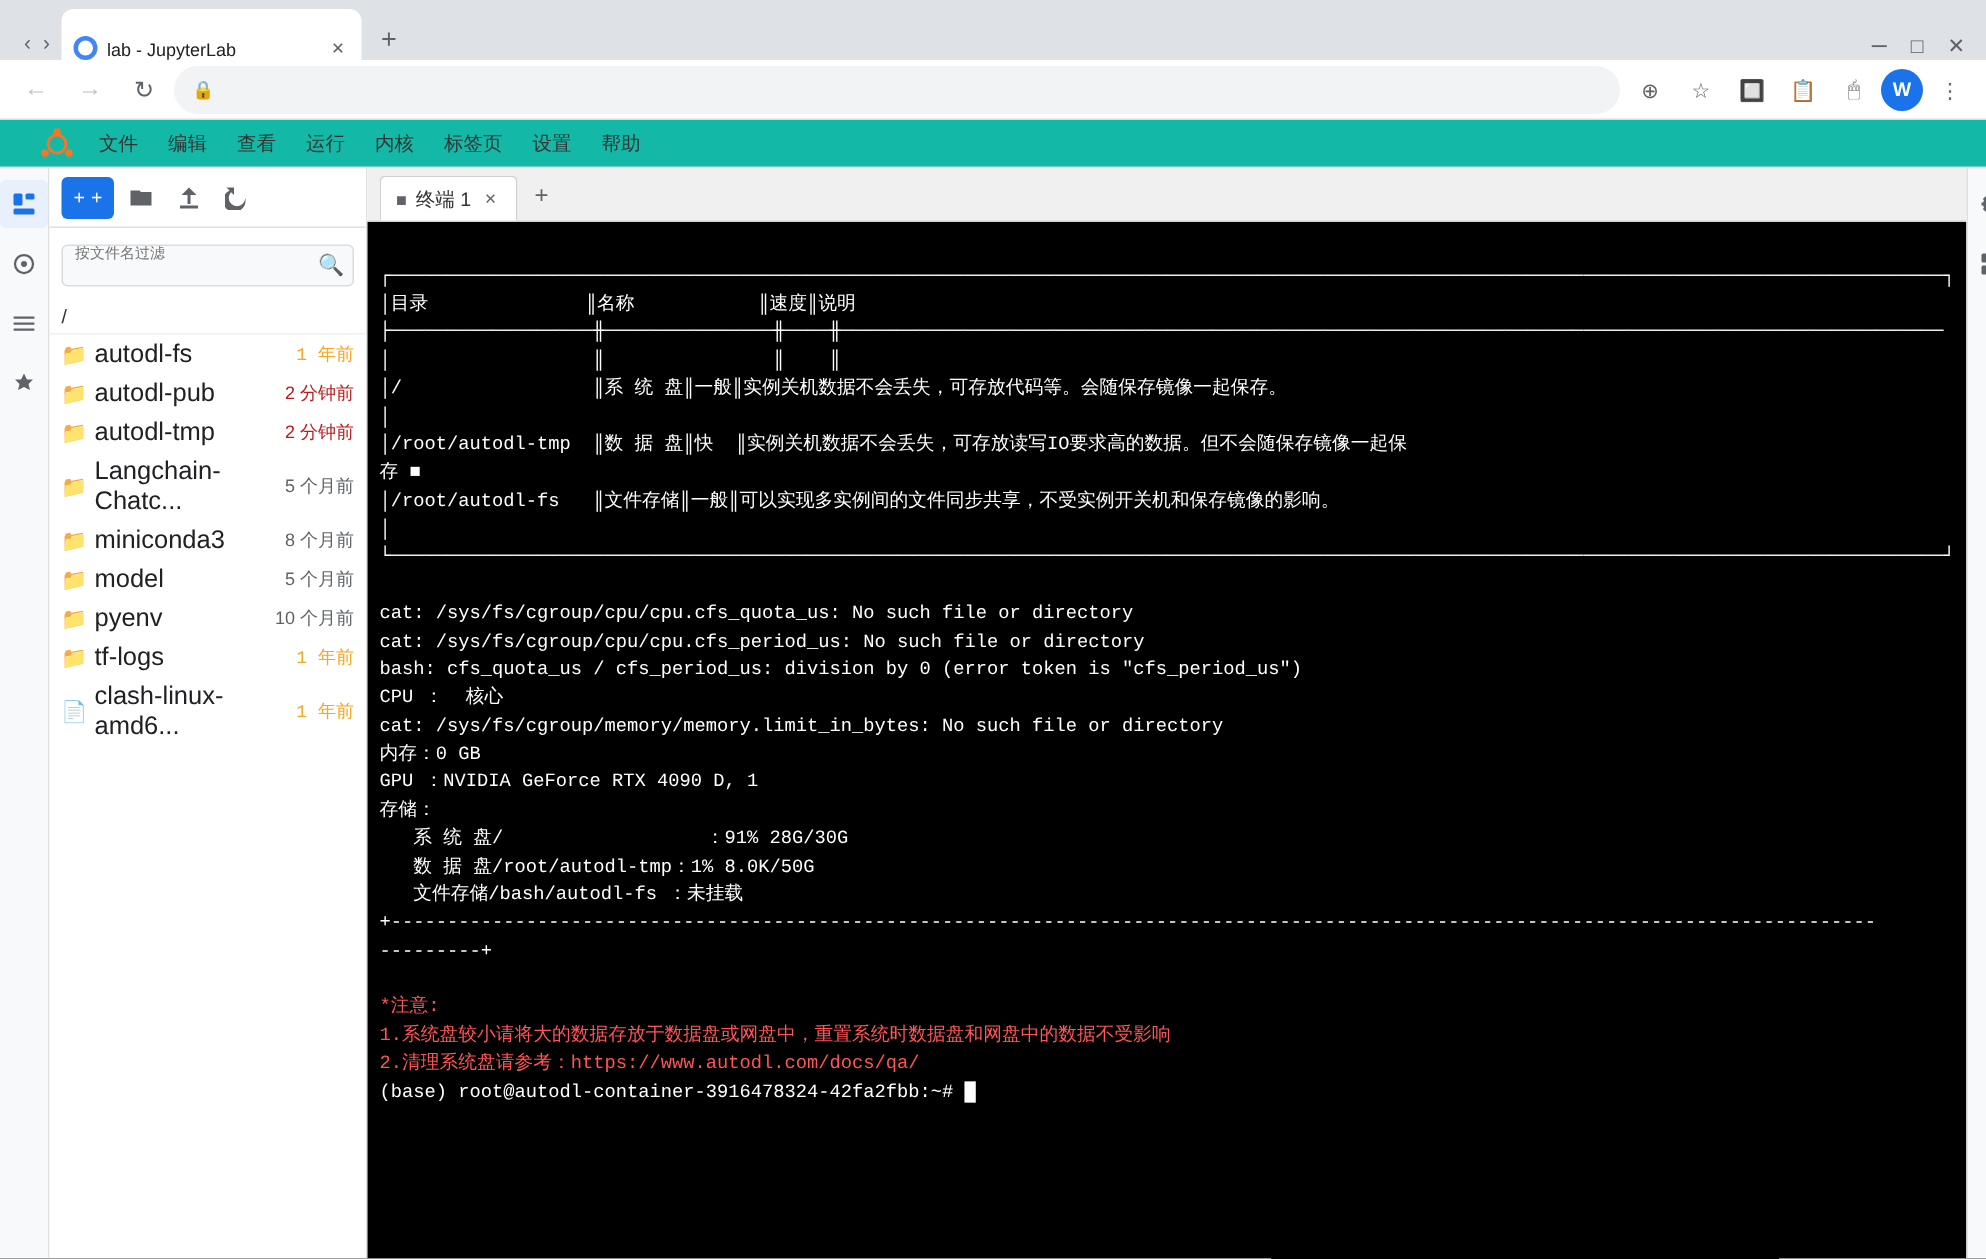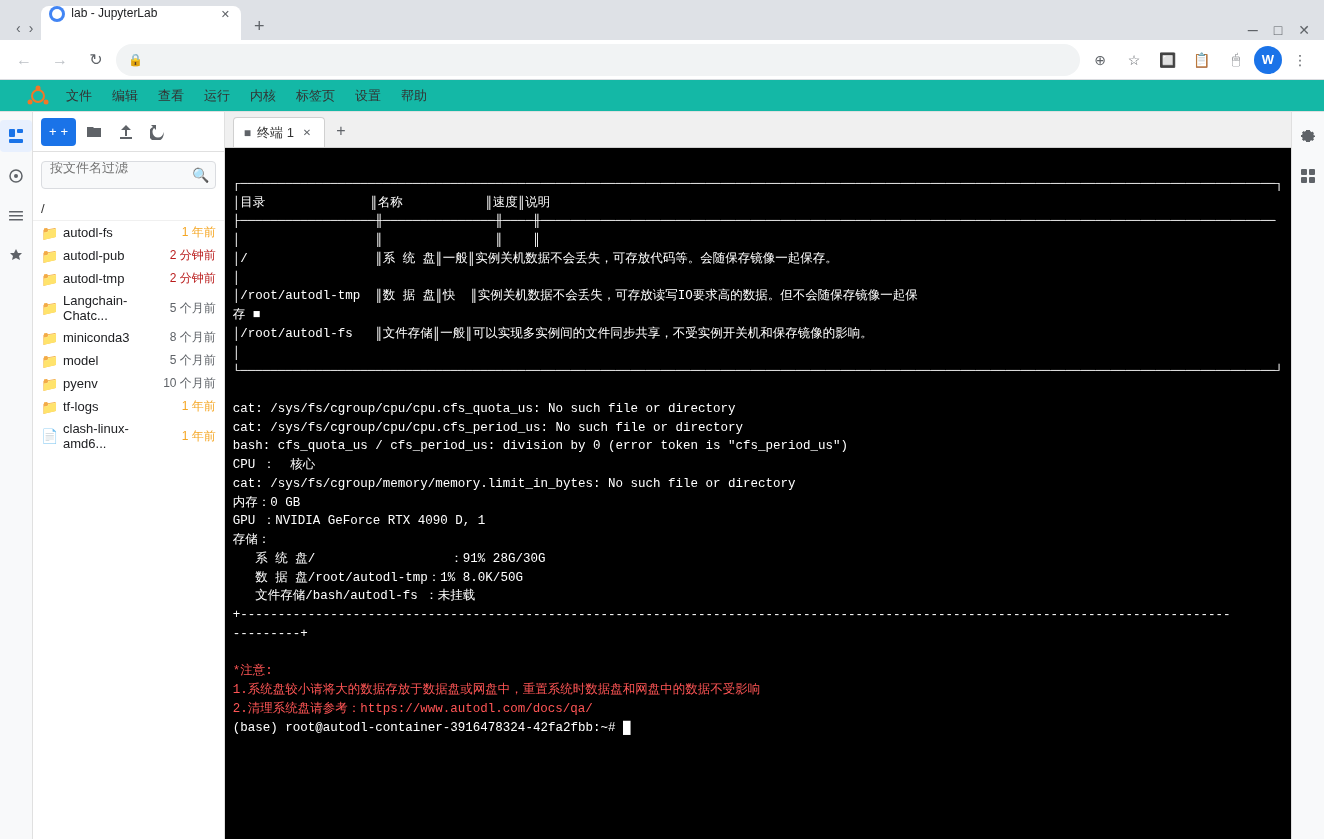--- a/index.html
+++ b/index.html
@@ -5,21 +5,21 @@
     * { box-sizing: border-box; margin: 0; padding: 0; }
     body { font-family: 'Segoe UI', Arial, sans-serif; font-size: 13px; background: #dee1e6; overflow: hidden; width: 1324px; height: 839px; }
 
     
     .browser-frame { width: 1324px; height: 839px; display: flex; flex-direction: column; background: #f1f3f4; }
 
     
     .tab-bar { height: 40px; background: #dee1e6; display: flex; align-items: flex-end; padding: 0 0 0 8px; }
     .tab-bar-controls { display: flex; align-items: center; gap: 4px; padding: 4px 8px; }
 
-    .tab { height: 34px; min-width: 200px; max-width: 240px; background: #f1f3f4; border-radius: 8px 8px 0 0; display: flex; align-items: flex-start; padding: 0 8px; gap: 6px; font-size: 13px; color: #202124; position: relative; }
+    .tab { height: 34px; min-width: 200px; max-width: 240px; background: #f1f3f4; border-radius: 8px 8px 0 0; display: flex; align-items: flex-end; padding: 0 8px; gap: 6px; font-size: 13px; color: #202124; position: relative; }
     .tab.active { background: #ffffff; }
     .tab-favicon { width: 16px; height: 16px; border-radius: 50%; background: #4285f4; display: flex; align-items: center; justify-content: center; }
     .tab-favicon-inner { width: 10px; height: 10px; border-radius: 50%; background: white; }
     .tab-title { flex: 1; overflow: hidden; text-overflow: ellipsis; white-space: nowrap; font-size: 12px; }
     .tab-close { width: 16px; height: 16px; border-radius: 50%; display: flex; align-items: center; justify-content: center; cursor: pointer; color: #5f6368; font-size: 11px; }
     .new-tab-btn { width: 28px; height: 28px; border-radius: 50%; display: flex; align-items: center; justify-content: center; cursor: pointer; color: #5f6368; font-size: 18px; margin-left: 4px; }
 
     
     .toolbar { height: 40px; background: #ffffff; display: flex; align-items: center; padding: 0 8px; gap: 4px; border-bottom: 1px solid #dadce0; }
     .nav-btn { width: 32px; height: 32px; border-radius: 50%; border: none; background: transparent; cursor: pointer; display: flex; align-items: center; justify-content: center; color: #5f6368; font-size: 16px; }
@@ -44,35 +44,35 @@
     .sidebar-icon-btn.active { background: #e8f0fe; color: #1a73e8; }
 
     
     .file-sidebar { width: 350px; background: #ffffff; display: flex; flex-direction: column; border-right: 1px solid #e0e0e0; }
     .sidebar-toolbar { height: 40px; display: flex; align-items: center; padding: 0 8px; gap: 4px; border-bottom: 1px solid #e0e0e0; }
     .sidebar-btn { height: 28px; border-radius: 4px; border: none; cursor: pointer; display: flex; align-items: center; justify-content: center; padding: 0 8px; }
     .sidebar-btn.primary { background: #1a73e8; color: white; font-size: 13px; gap: 4px; }
     .sidebar-btn.icon-btn { background: transparent; color: #5f6368; font-size: 16px; width: 28px; padding: 0; }
 
     .search-bar { margin: 8px; position: relative; }
-    .search-input { width: 100%; height: 28px; border: 1px solid #dadce0; border-radius: 4px; padding: 0 28px 15px 8px; font-size: 13px; background: #f8f9fa; outline: none; }
+    .search-input { width: 100%; height: 28px; border: 1px solid #dadce0; border-radius: 4px; padding: 0 28px 15px 8px; font-size: 10px; background: #f8f9fa; outline: none; }
     .search-icon { position: absolute; right: 6px; top: 50%; transform: translateY(-50%); color: #5f6368; font-size: 14px; }
 
     .breadcrumb-bar { padding: 4px 8px; font-size: 13px; color: #333; border-bottom: 1px solid #f0f0f0; }
     .file-list-header { display: flex; padding: 4px 8px; font-size: 12px; color: #5f6368; border-bottom: 1px solid #f0f0f0; }
     .file-list-header .col-name { flex: 1; display: flex; align-items: center; gap: 4px; }
     .file-list-header .col-time { width: 80px; text-align: right; }
 
     .file-list { flex: 1; overflow-y: auto; }
     .file-item { display: flex; align-items: center; padding: 3px 8px; cursor: pointer; gap: 6px; }
     .file-icon { color: #f5a623; font-size: 14px; width: 16px; }
     .file-icon.file { color: #5f6368; }
-    .file-name { flex: 1; font-size: 13px; color: #202124; }
+    .file-name { flex: 1; font-size: 17px; color: #202124; }
     .file-time { width: 80px; text-align: right; font-size: 12px; color: #5f6368; }
-    .file-time.yellow { color: #f5a623; }
+    .file-time.yellow { color: #f5a623; font-family: Liberation Mono, monospace; }
     .file-time.red { color: #b91c1c; }
 
     
     .status-bar { height: 22px; background: #f8f9fa; border-top: 1px solid #e0e0e0; display: flex; align-items: center; padding: 0 12px; font-size: 12px; color: #5f6368; gap: 16px; }
     .status-toggle { display: flex; align-items: center; gap: 6px; }
     .toggle-switch { width: 32px; height: 16px; background: #ccc; border-radius: 8px; position: relative; cursor: pointer; }
     .toggle-switch.off { background: #ccc; }
     .toggle-knob { width: 12px; height: 12px; background: white; border-radius: 50%; position: absolute; top: 2px; left: 2px; }
     .status-items { display: flex; align-items: center; gap: 8px; }
 

